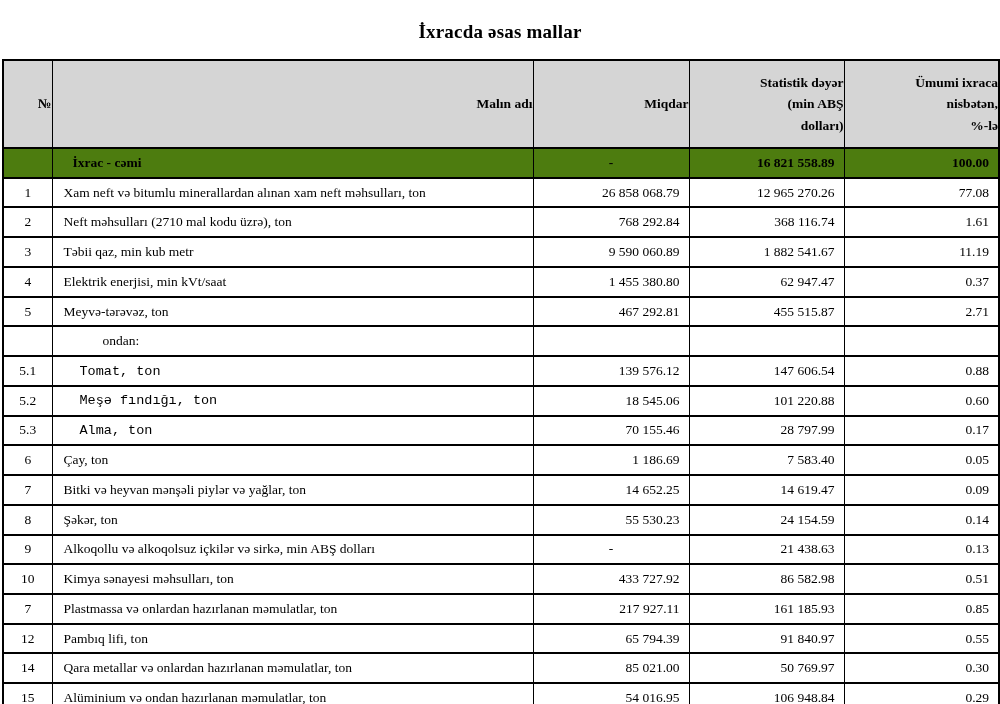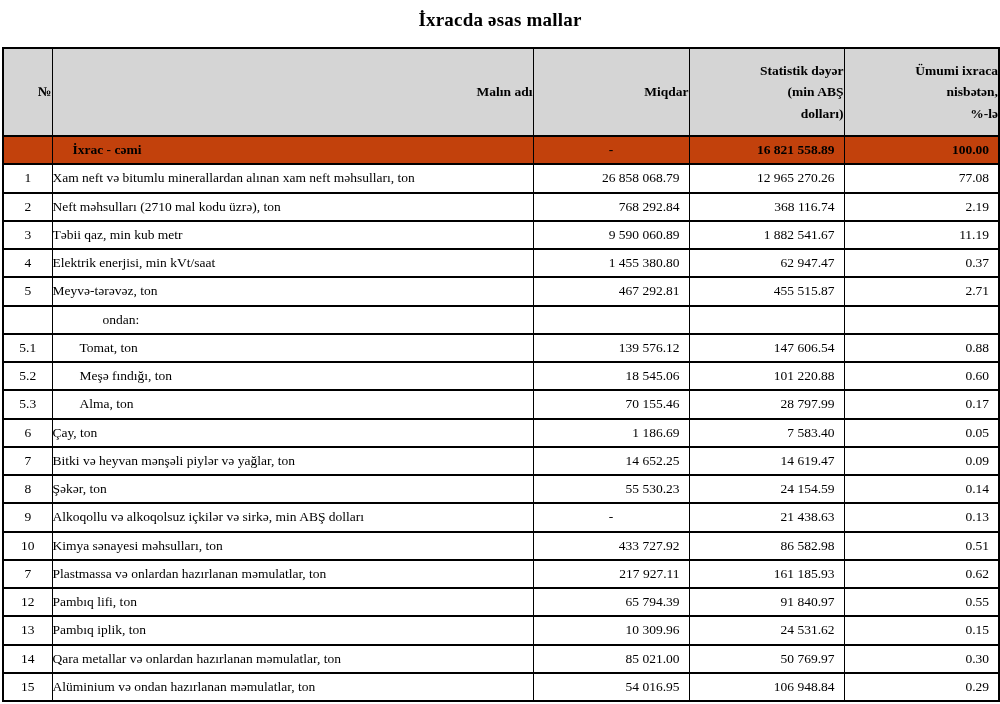--- a/index.html
+++ b/index.html
@@ -19,20 +19,21 @@
     overflow: hidden;
   }
   .title {
     height: 47px;
     box-sizing: border-box;
     padding-top: 9px;
     text-align: center;
     font-weight: bold;
     font-size: 19px;
     letter-spacing: 0.2px;
+    margin-top: 12px;
   }
   table.main {
     border-collapse: collapse;
     table-layout: fixed;
     width: 996px;
     height: 655px;
     margin: 0 0 0 2px;
     border: 2px solid #000;
   }
   col.c-no    { width: 49px;  }
@@ -53,26 +54,26 @@
   thead tr { height: 88px; }
   thead th {
     background: #d5d5d5;
     font-weight: bold;
     text-align: right;
     white-space: pre-line;
     line-height: 1.6;
     font-size: 13.5px;
   }
   td.no   { text-align: center; }
-  td.name { text-align: left; padding-left: 0; }
+  td.name { text-align: left; padding-left: 11px; }
   td.num  { text-align: right; padding-right: 9px; }
   td.num.center { text-align: center; padding-right: 0; }
-  tr.sub   td.name { padding-left: 27px; }
+  tr.sub   td.name { padding-left: 27px; font-family: Liberation Mono, monospace; }
   tr.label td.name { padding-left: 50px; }
-  tr.total { background: #c2410c; font-weight: bold; }
+  tr.total { background: #4d7c0f; font-weight: bold; }
   tr.total td.name { padding-left: 20px; }
 </style>
 </head>
 <body>
 
 <div class="page">
   <div class="title">İxracda əsas mallar</div>
 
   <table class="main">
     <colgroup>
@@ -108,21 +109,21 @@
           <td class="name">Xam neft və bitumlu minerallardan alınan xam neft məhsulları, ton</td>
           <td class="num">26 858 068.79</td>
           <td class="num">12 965 270.26</td>
           <td class="num">77.08</td>
         </tr>
         <tr class="normal">
           <td class="no">2</td>
           <td class="name">Neft məhsulları (2710 mal kodu üzrə), ton</td>
           <td class="num">768 292.84</td>
           <td class="num">368 116.74</td>
-          <td class="num">2.19</td>
+          <td class="num">1.61</td>
         </tr>
         <tr class="normal">
           <td class="no">3</td>
           <td class="name">Təbii qaz, min kub metr</td>
           <td class="num">9 590 060.89</td>
           <td class="num">1 882 541.67</td>
           <td class="num">11.19</td>
         </tr>
         <tr class="normal">
           <td class="no">4</td>
@@ -199,37 +200,30 @@
           <td class="name">Kimya sənayesi məhsulları, ton</td>
           <td class="num">433 727.92</td>
           <td class="num">86 582.98</td>
           <td class="num">0.51</td>
         </tr>
         <tr class="normal">
           <td class="no">7</td>
           <td class="name">Plastmassa və onlardan hazırlanan məmulatlar, ton</td>
           <td class="num">217 927.11</td>
           <td class="num">161 185.93</td>
-          <td class="num">0.62</td>
+          <td class="num">0.85</td>
         </tr>
         <tr class="normal">
           <td class="no">12</td>
           <td class="name">Pambıq lifi, ton</td>
           <td class="num">65 794.39</td>
           <td class="num">91 840.97</td>
           <td class="num">0.55</td>
         </tr>
         <tr class="normal">
-          <td class="no">13</td>
-          <td class="name">Pambıq iplik, ton</td>
-          <td class="num">10 309.96</td>
-          <td class="num">24 531.62</td>
-          <td class="num">0.15</td>
-        </tr>
-        <tr class="normal">
           <td class="no">14</td>
           <td class="name">Qara metallar və onlardan hazırlanan məmulatlar, ton</td>
           <td class="num">85 021.00</td>
           <td class="num">50 769.97</td>
           <td class="num">0.30</td>
         </tr>
         <tr class="normal">
           <td class="no">15</td>
           <td class="name">Alüminium və ondan hazırlanan məmulatlar, ton</td>
           <td class="num">54 016.95</td>

